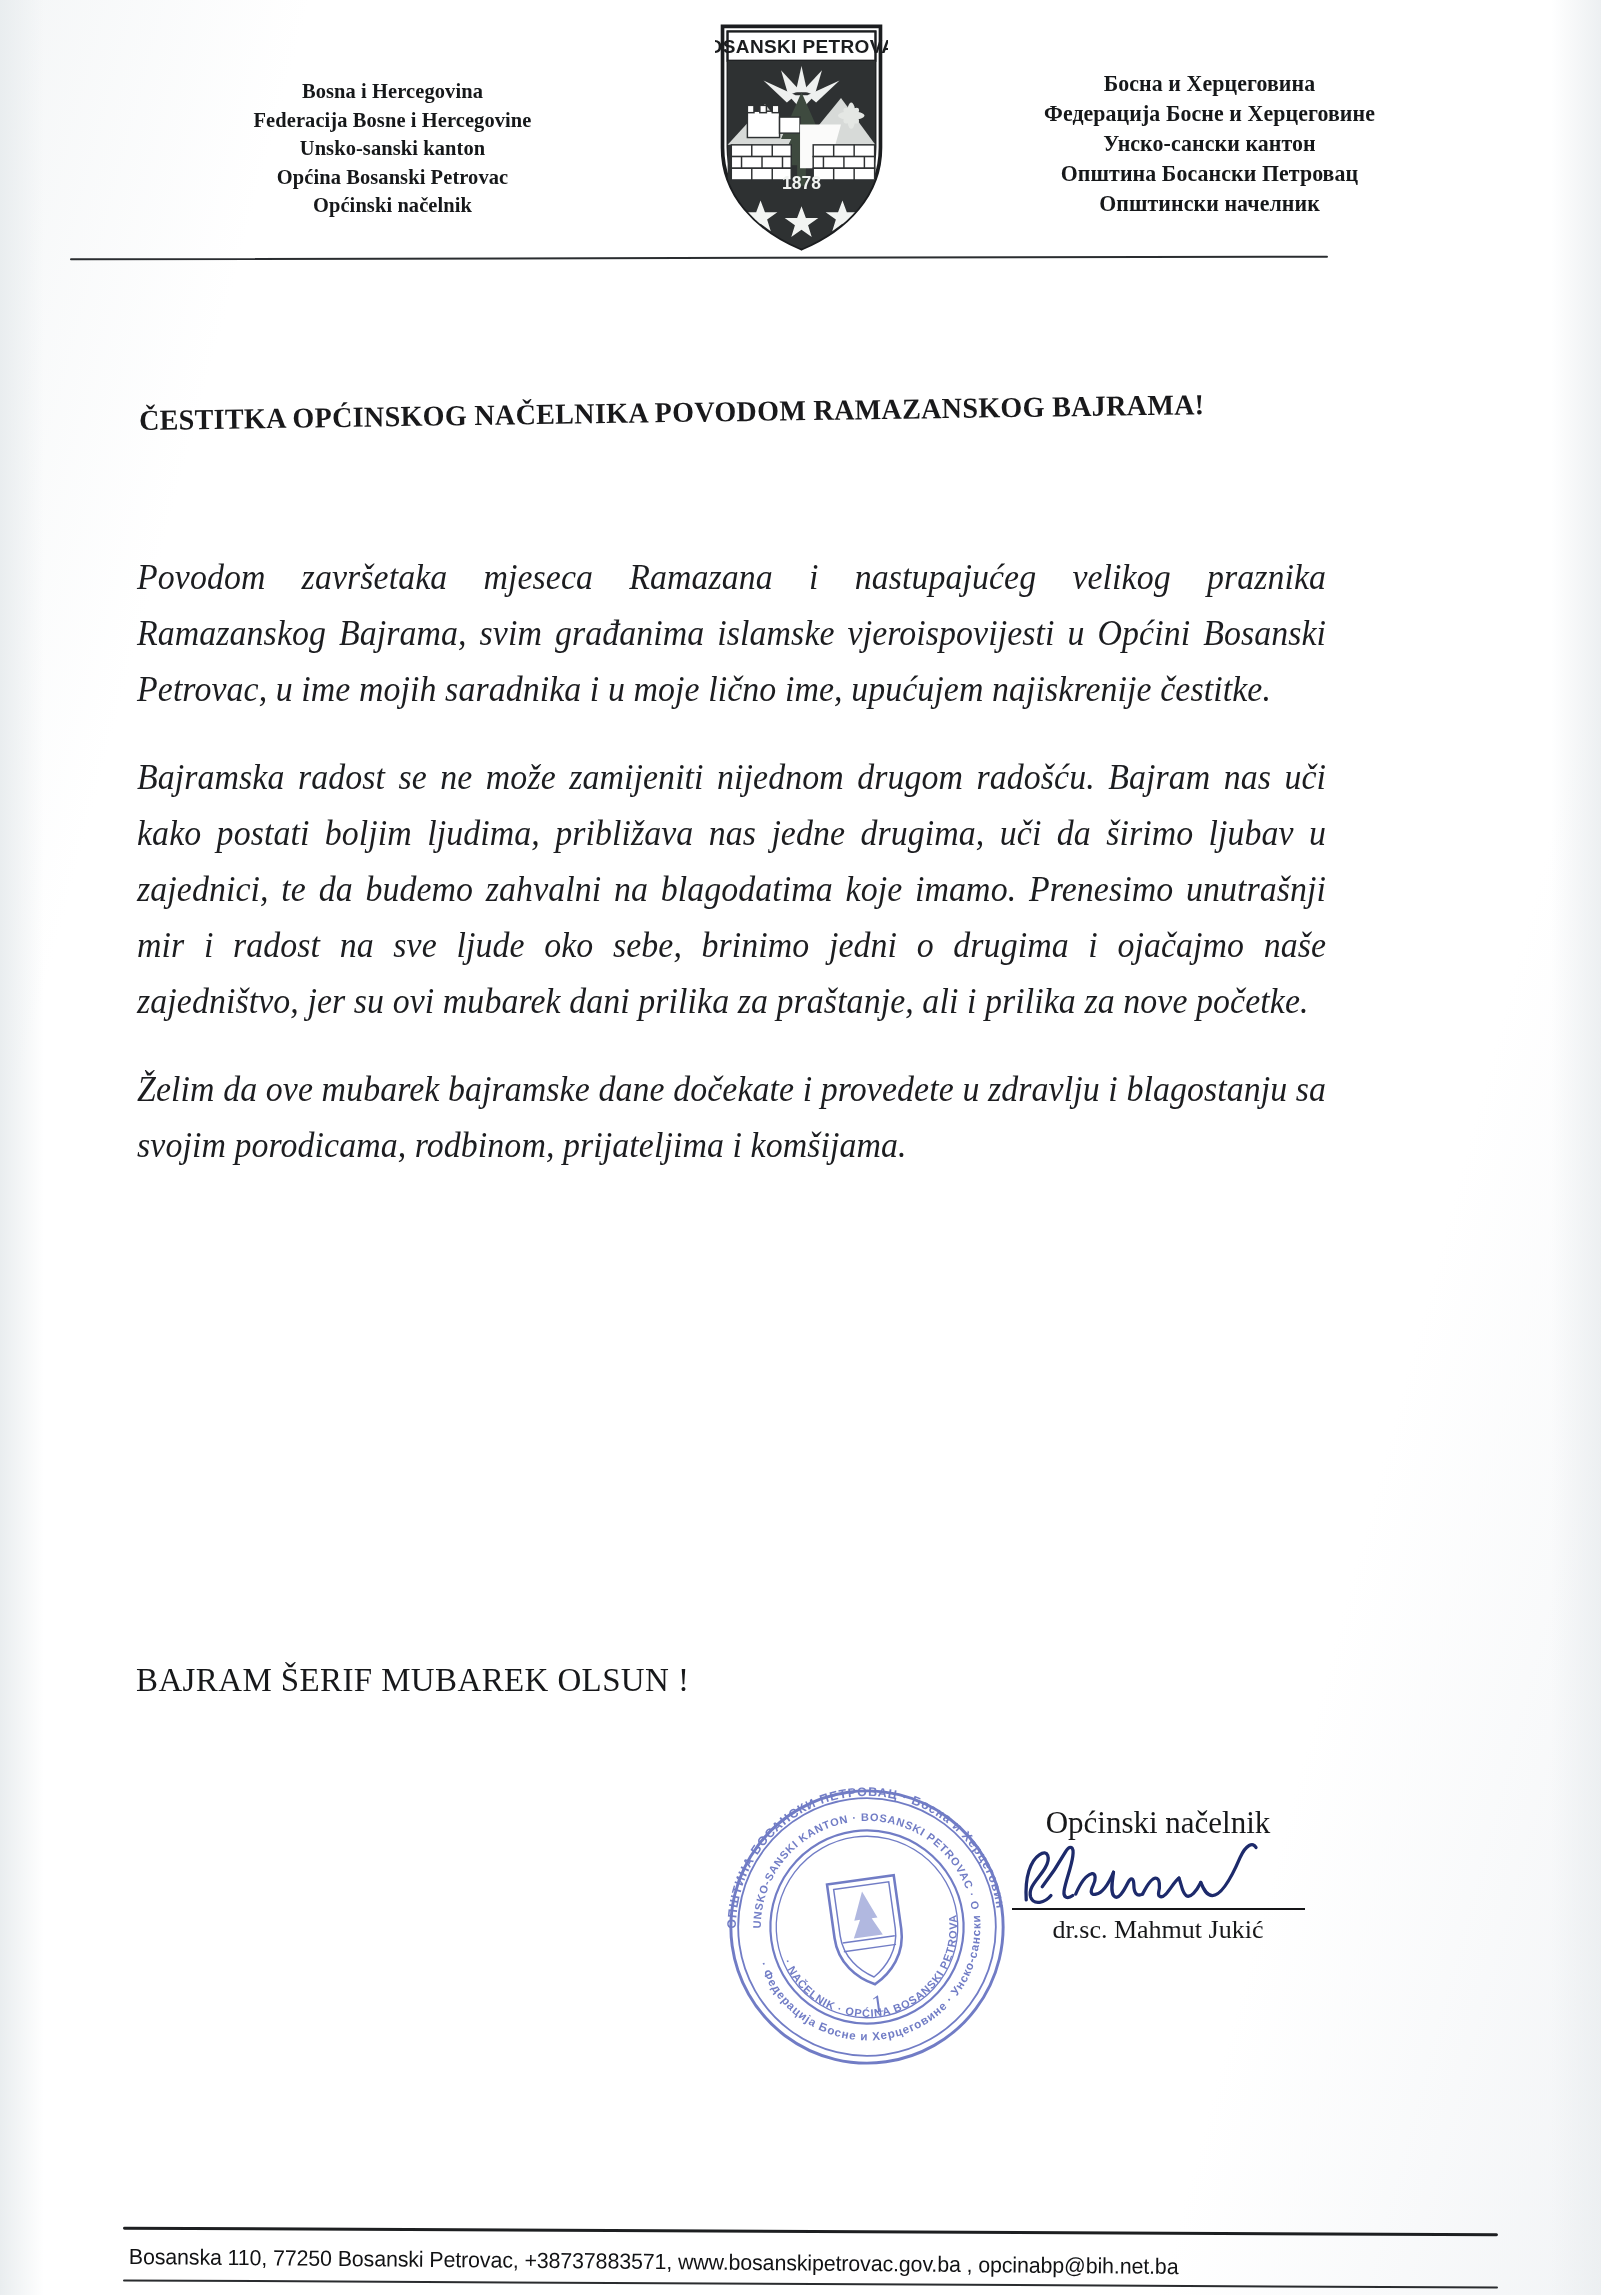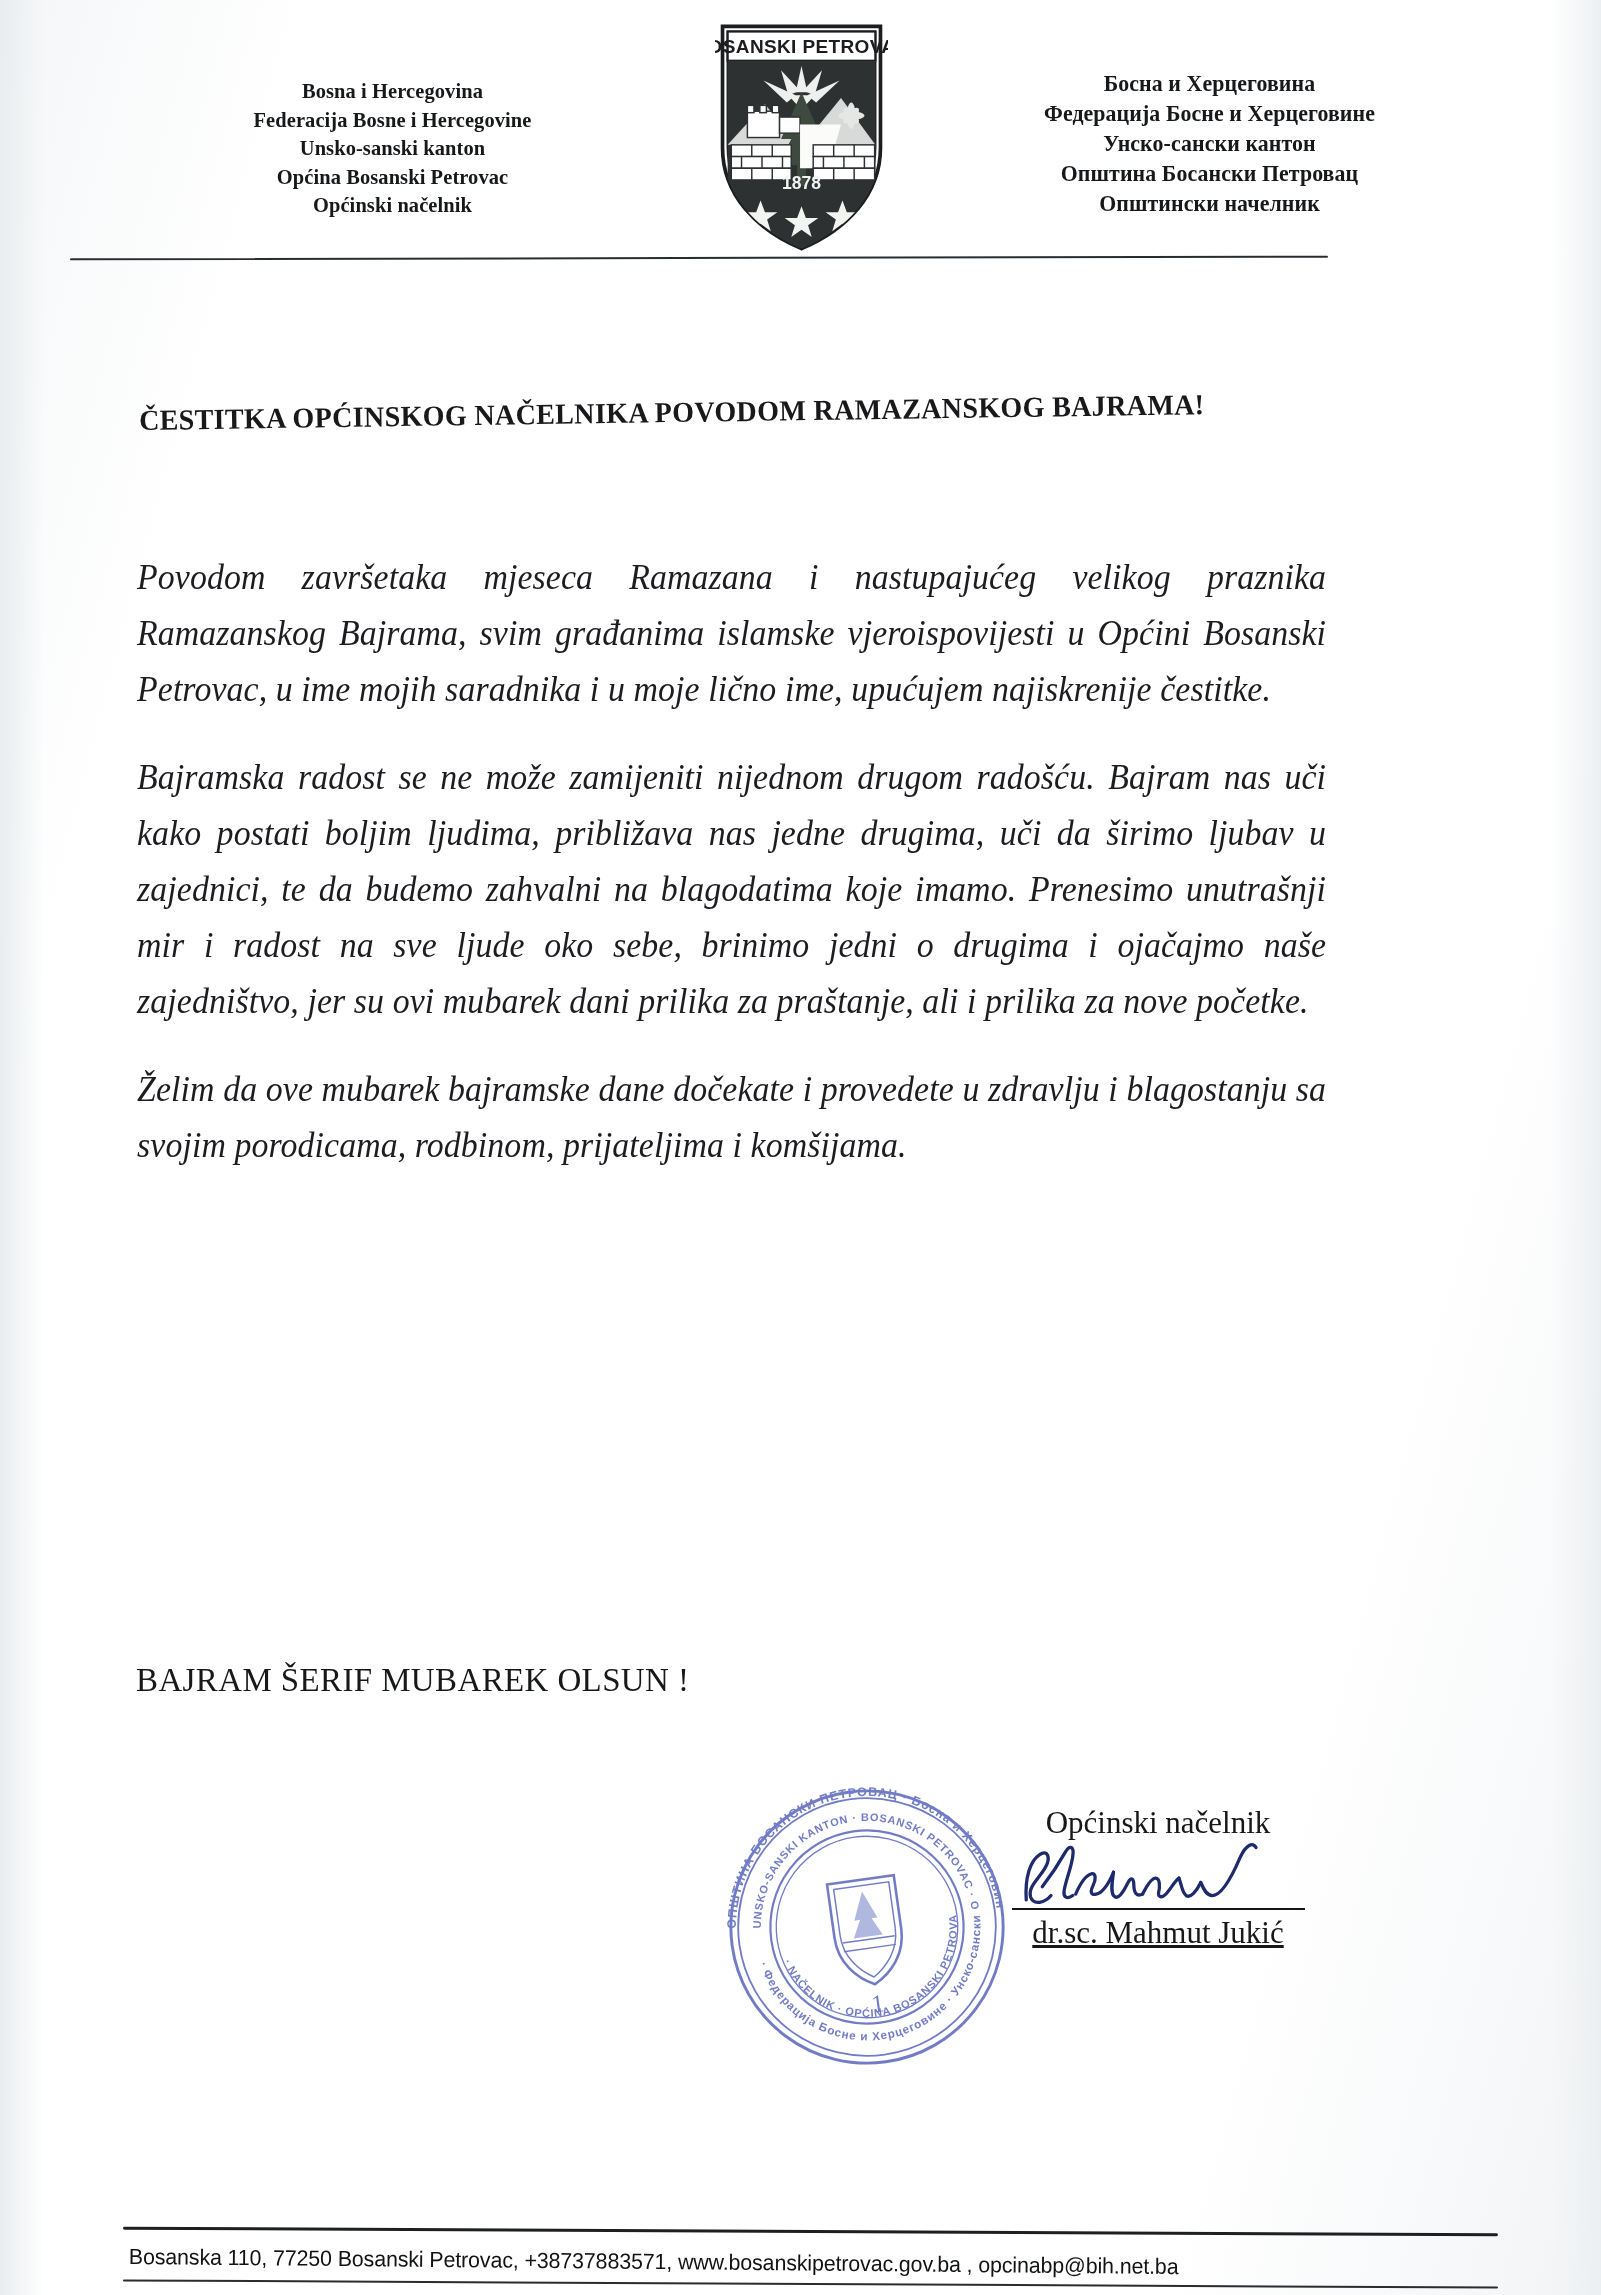--- a/index.html
+++ b/index.html
@@ -145,24 +145,23 @@
     white-space: nowrap;
   }
   .sig-rule {
     margin: 67px auto 0 auto;
     width: 293px;
     height: 2.2px;
     background: #151518;
   }
   .sig-name {
     margin-top: 4.4px;
-    font-size: 31px;
+    font-size: 26px;
     color: #17181a;
     white-space: nowrap;
-    text-decoration: underline;
   }
   .signature-svg {
     position: absolute;
     left: 22px;
     top: 28px;
     width: 307px;
     height: 80px;
     pointer-events: none;
   }
 

